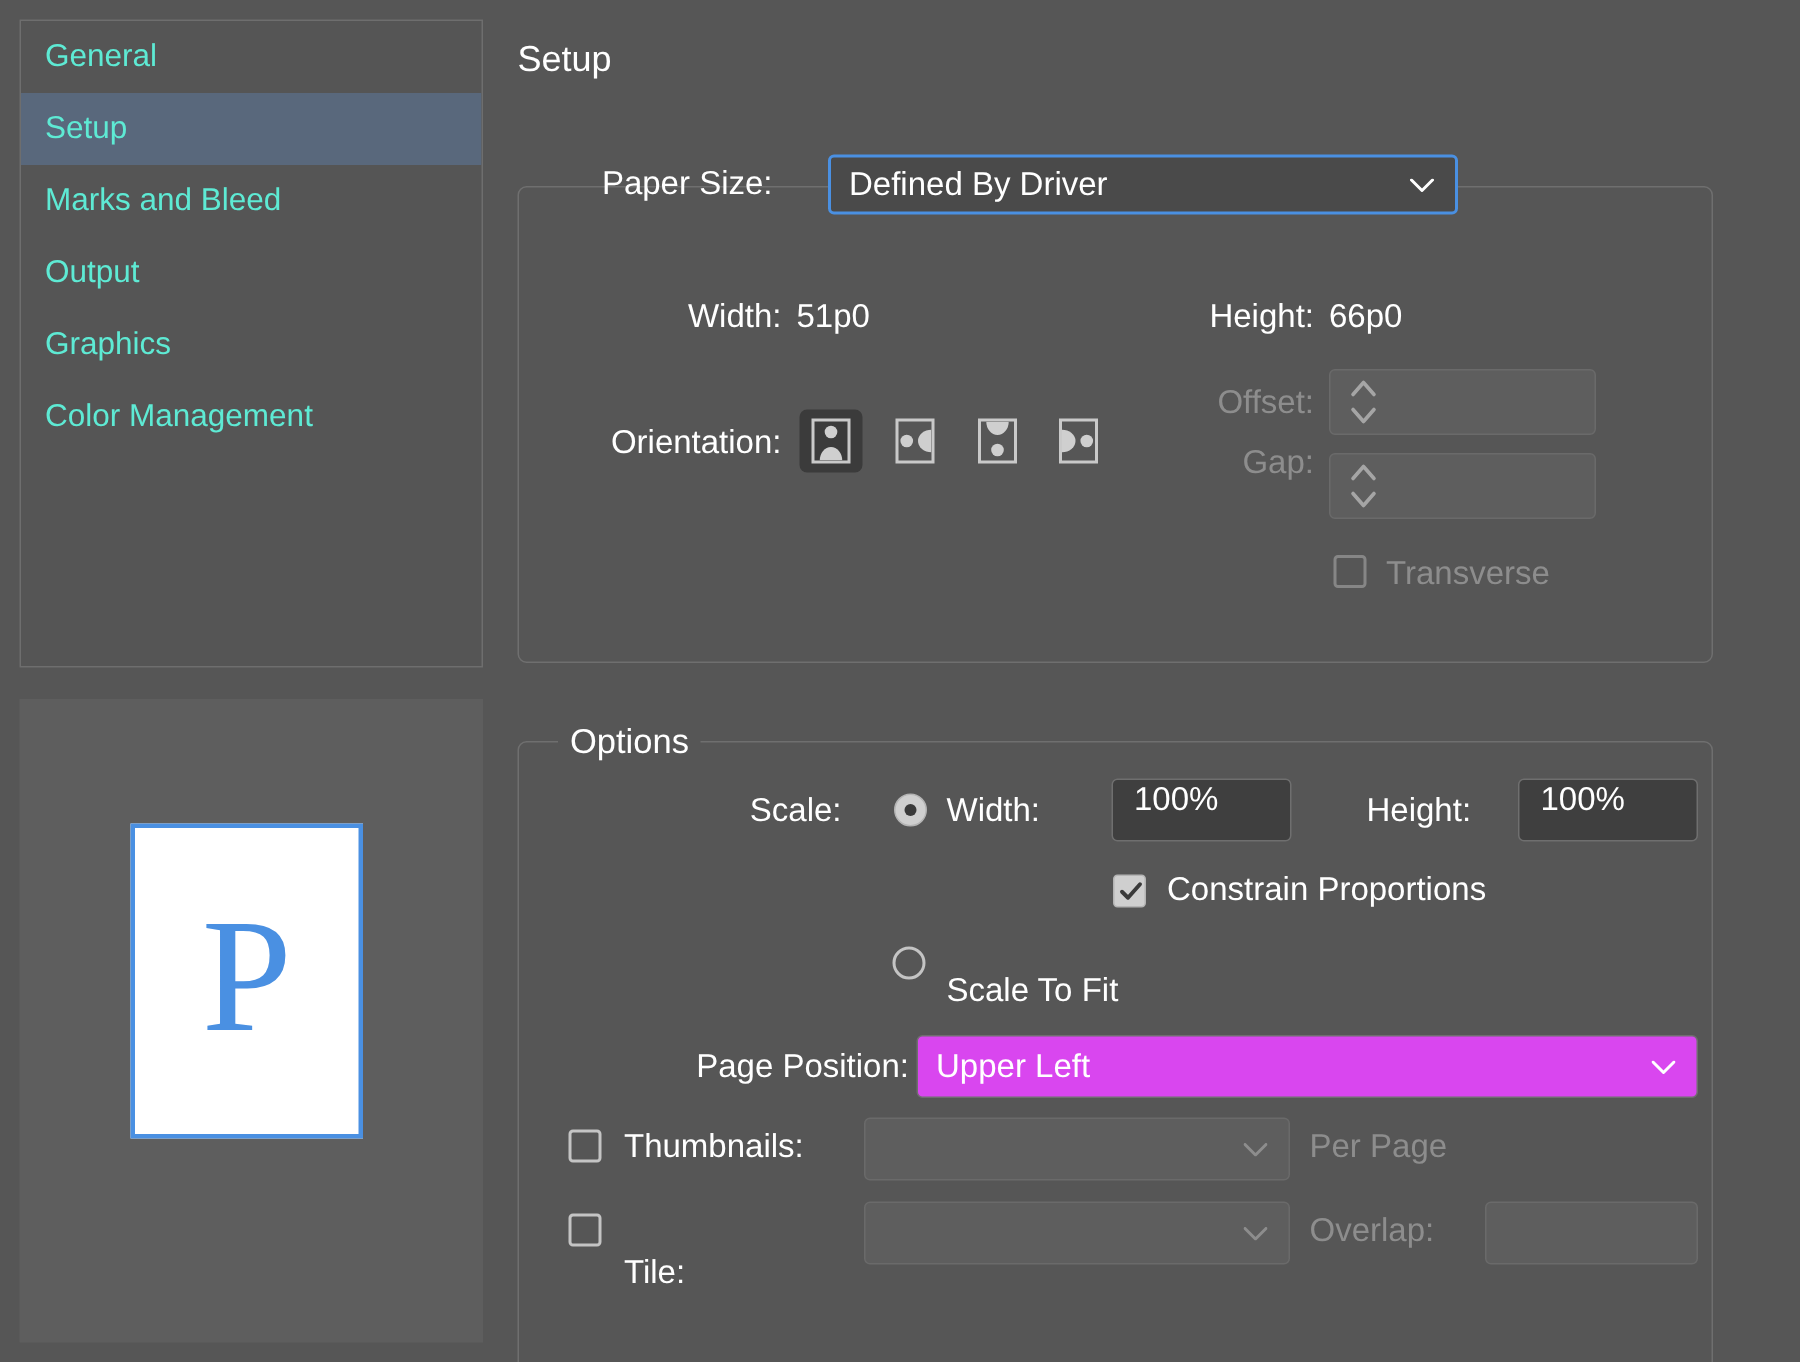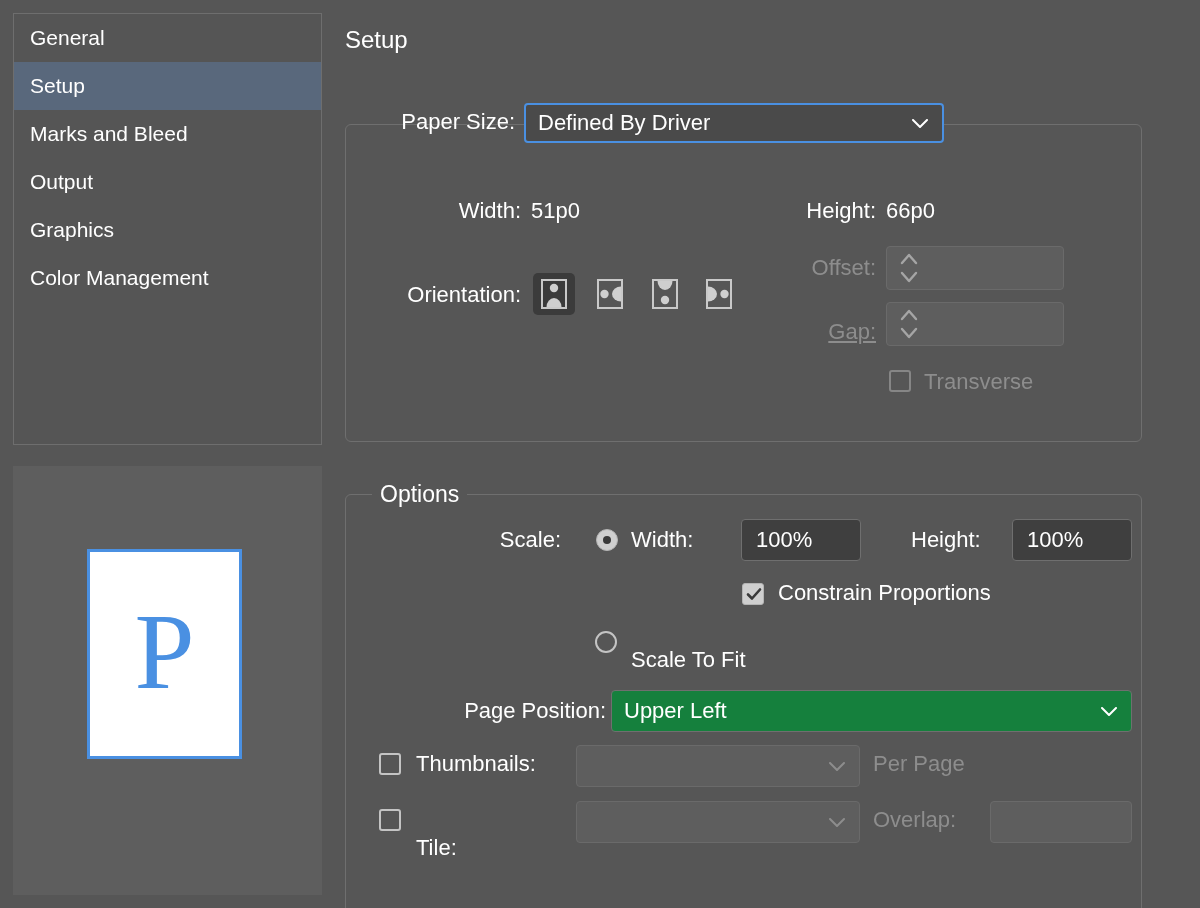--- a/index.html
+++ b/index.html
@@ -26,21 +26,21 @@
     background: #555555;
     border: 1px solid #6e6e6e;
     box-sizing: border-box;
     overflow: hidden;
   }
   .nav-item {
     height: 48px;
     line-height: 48px;
     padding-left: 16px;
     font-size: 21px;
-    color: #ffffff;
+    color: #5eead4;
     white-space: nowrap;
     box-sizing: border-box;
   }
   .nav-item.selected {
     background: #59687c;
   }
 
   #preview-panel {
     position: absolute;
     left: 13px;
@@ -120,34 +120,35 @@
   .lbl.dim {
     color: #8d8d8d;
   }
   .lbl.r {
     text-align: right;
   }
 
   
   .combo {
     position: absolute;
-    background: #15803d;
+    background: #d946ef;
     border: 1px solid #6f6f6f;
     border-radius: 4px;
     box-sizing: border-box;
     display: flex;
     align-items: center;
     padding-left: 12px;
     font-size: 22px;
     color: #ffffff;
     white-space: nowrap;
   }
   .combo.focused {
     border: 2px solid #4a90e2;
     background: #4a4a4a;
+    margin-left: 28px;
   }
   .combo.disabled {
     background: #5e5e5e;
     border-color: #6a6a6a;
     color: #8d8d8d;
   }
   .chev {
     position: absolute;
     right: 14px;
     top: 50%;
@@ -158,21 +159,20 @@
   .chev svg { display: block; }
 
   
   .field {
     position: absolute;
     background: #3f3f3f;
     border: 1px solid #6f6f6f;
     border-radius: 4px;
     box-sizing: border-box;
     display: flex;
-    align-items: center;
     padding-left: 14px;
     font-size: 22px;
     color: #ffffff;
   }
   .field.disabled {
     background: #5e5e5e;
     border-color: #6a6a6a;
     color: #8d8d8d;
   }
 
@@ -349,21 +349,21 @@
   <div class="lbl r dim" style="left:380px; top:130px; width:150px;">Offset:</div>
   <div class="stepper" style="left:540px; top:121px; width:178px; height:44px;">
     <div class="arrows">
       <svg width="20" height="34" viewBox="0 0 20 34">
         <polyline points="3,12 10,4 17,12" fill="none" stroke="#a5a5a5" stroke-width="2.4" stroke-linecap="round" stroke-linejoin="round"></polyline>
         <polyline points="3,22 10,30 17,22" fill="none" stroke="#a5a5a5" stroke-width="2.4" stroke-linecap="round" stroke-linejoin="round"></polyline>
       </svg>
     </div>
   </div>
 
-  <div class="lbl r dim" style="left:380px; top:194px; width:150px;text-decoration:underline;">Gap:</div>
+  <div class="lbl r dim" style="left:380px; top:170px; width:150px;">Gap:</div>
   <div class="stepper" style="left:540px; top:177px; width:178px; height:44px;">
     <div class="arrows">
       <svg width="20" height="34" viewBox="0 0 20 34">
         <polyline points="3,12 10,4 17,12" fill="none" stroke="#a5a5a5" stroke-width="2.4" stroke-linecap="round" stroke-linejoin="round"></polyline>
         <polyline points="3,22 10,30 17,22" fill="none" stroke="#a5a5a5" stroke-width="2.4" stroke-linecap="round" stroke-linejoin="round"></polyline>
       </svg>
     </div>
   </div>
 
   <div class="cbox off dim" style="left:543px; top:245px;"></div>

